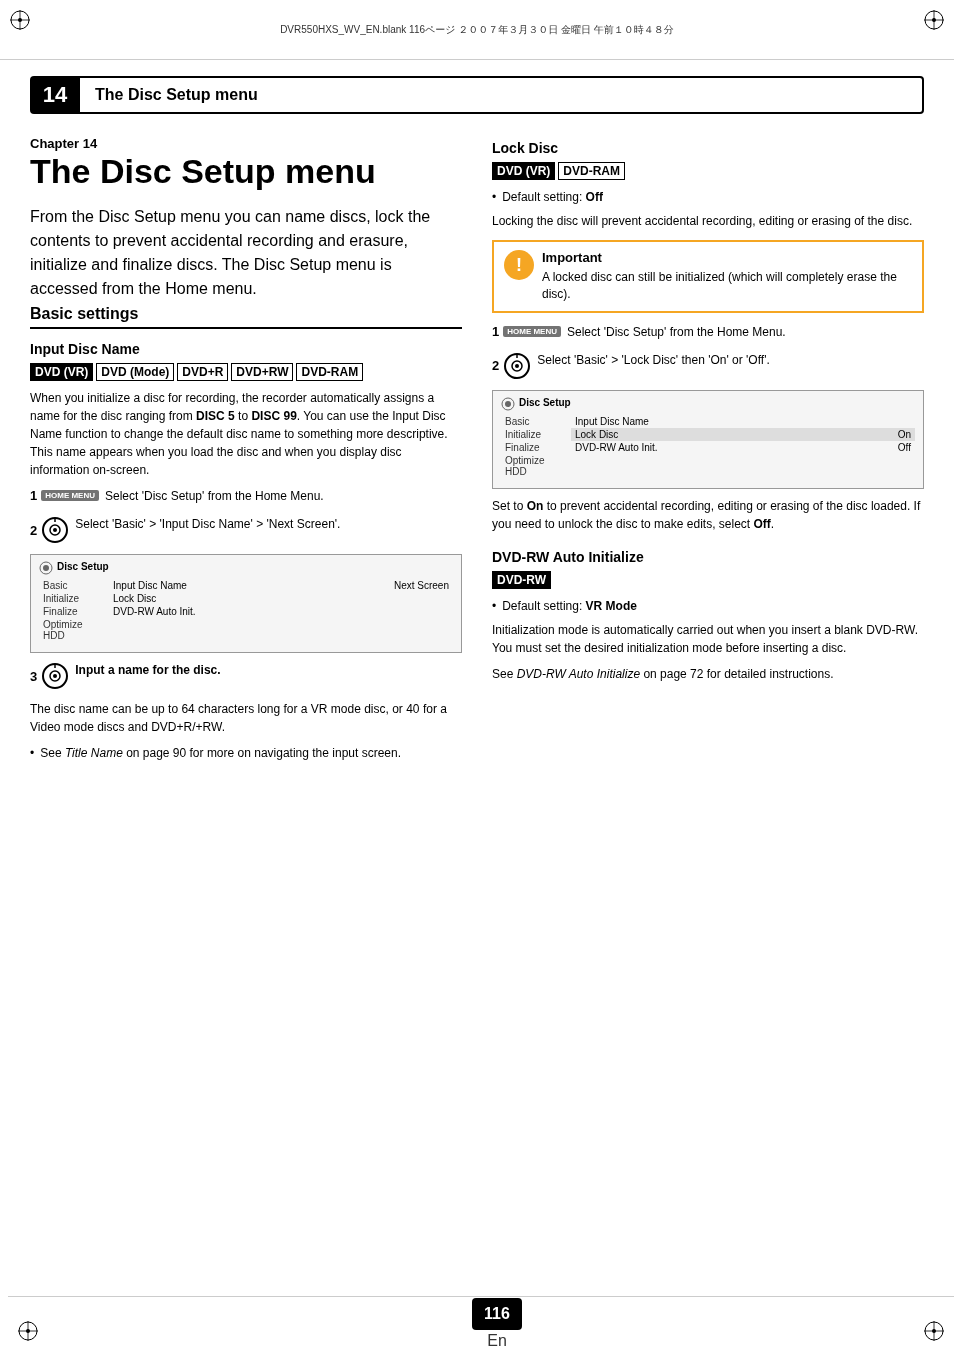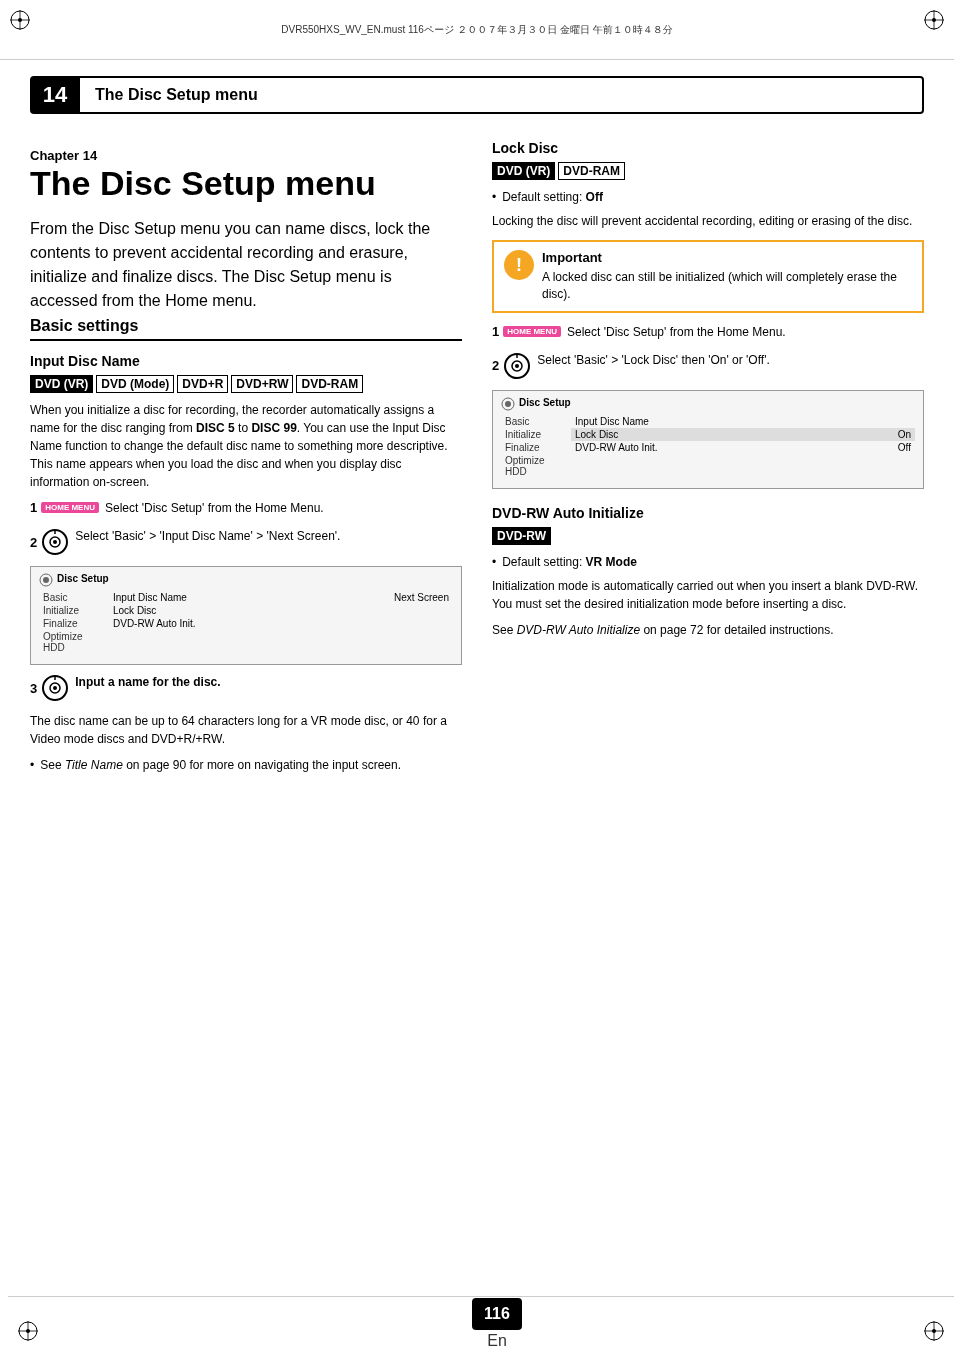--- a/index.html
+++ b/index.html
@@ -110,21 +110,21 @@
 
     .right-column {
       flex: 1;
       min-width: 0;
     }
 
     
     .big-chapter-label {
       font-size: 13px;
       font-weight: bold;
-      margin-top: 28px;
+      margin-top: 16px;
       margin-bottom: 2px;
     }
 
     .big-chapter-title {
       font-size: 34px;
       font-weight: bold;
       line-height: 1.1;
       margin-bottom: 15px;
     }
 
@@ -188,21 +188,21 @@
 
     .step-number-icon {
       display: flex;
       align-items: center;
       gap: 4px;
       flex-shrink: 0;
       margin-top: 1px;
     }
 
     .home-menu-badge {
-      background: #ec4899;
+      background: #737373;
       color: #fff;
       font-size: 8px;
       font-weight: bold;
       padding: 1px 4px;
       border-radius: 2px;
       white-space: nowrap;
     }
 
     .step-num {
       font-weight: bold;
@@ -381,21 +381,21 @@
         </svg>
     </div>
     <div class="reg-mark reg-tr">
       <svg viewBox="0 0 20 20">
           <circle cx="10" cy="10" r="9" fill="none" stroke="#000" stroke-width="1"></circle>
           <circle cx="10" cy="10" r="2" fill="#000"></circle>
           <line x1="10" y1="0" x2="10" y2="20" stroke="#000" stroke-width="0.8"></line>
           <line x1="0" y1="10" x2="20" y2="10" stroke="#000" stroke-width="0.8"></line>
         </svg>
     </div>
-    <span class="top-bar-text">DVR550HXS_WV_EN.must  116ページ  ２００７年３月３０日  金曜日  午前１０時４８分</span>
+    <span class="top-bar-text">DVR550HXS_WV_EN.blank  116ページ  ２００７年３月３０日  金曜日  午前１０時４８分</span>
   </div>
 
   <div class="chapter-header">
     <div class="chapter-number-box">14</div>
     <div class="chapter-title-bar">
       <span class="chapter-title-bar-text">The Disc Setup menu</span>
     </div>
   </div>
 
   <div class="content-area">
@@ -591,20 +591,23 @@
             </tr>
             <tr>
               <td class="menu-left"></td>
               <td class="menu-mid"></td>
               <td class="menu-right"></td>
             </tr>
           </tbody>
             </table>
         </div>
 
+        <div class="body-text">
+          Set to <strong>On</strong> to prevent accidental recording, editing or erasing of the disc loaded. If you need to unlock the disc to make edits, select <strong>Off</strong>.
+        </div>
       </div>
 
       <div style="margin-top: 16px;">
         <div class="subsection-heading">DVD-RW Auto Initialize</div>
         <div class="disc-badges">
           <span class="disc-badge disc-badge-filled">DVD-RW</span>
         </div>
         <div class="bullet-item margin-bottom-small">
           <span class="bullet-dot">•</span>
           <span>Default setting: <strong>VR Mode</strong></span>

